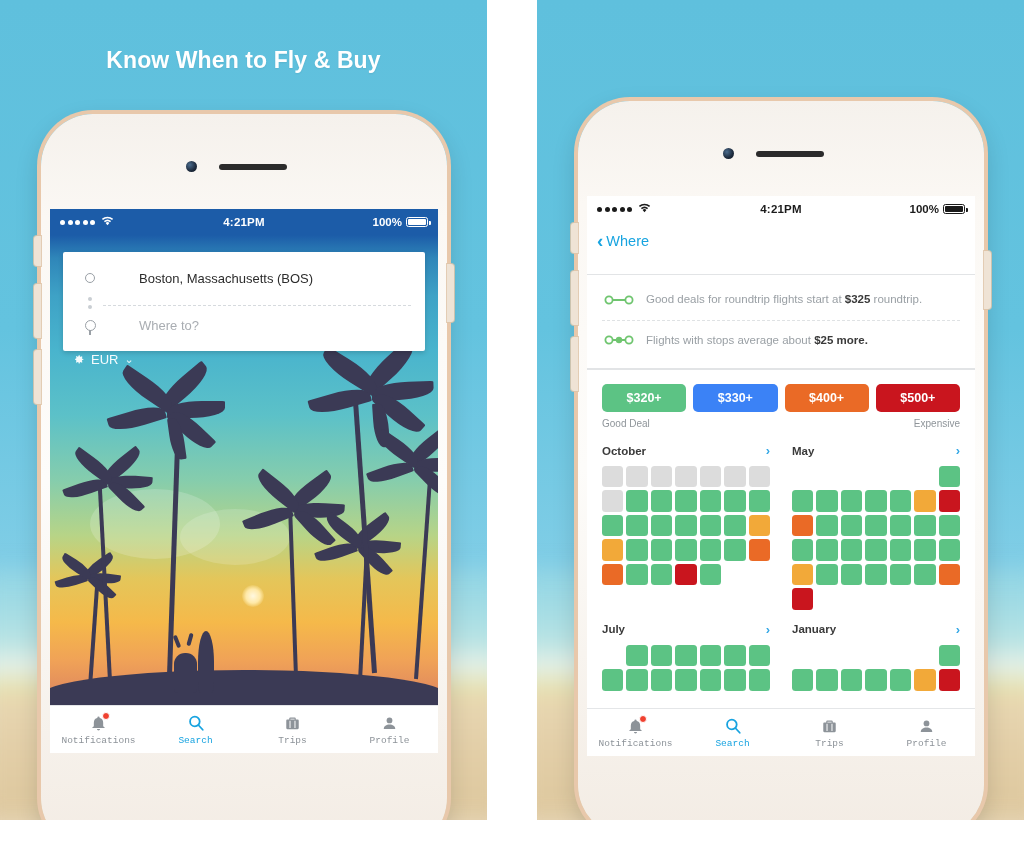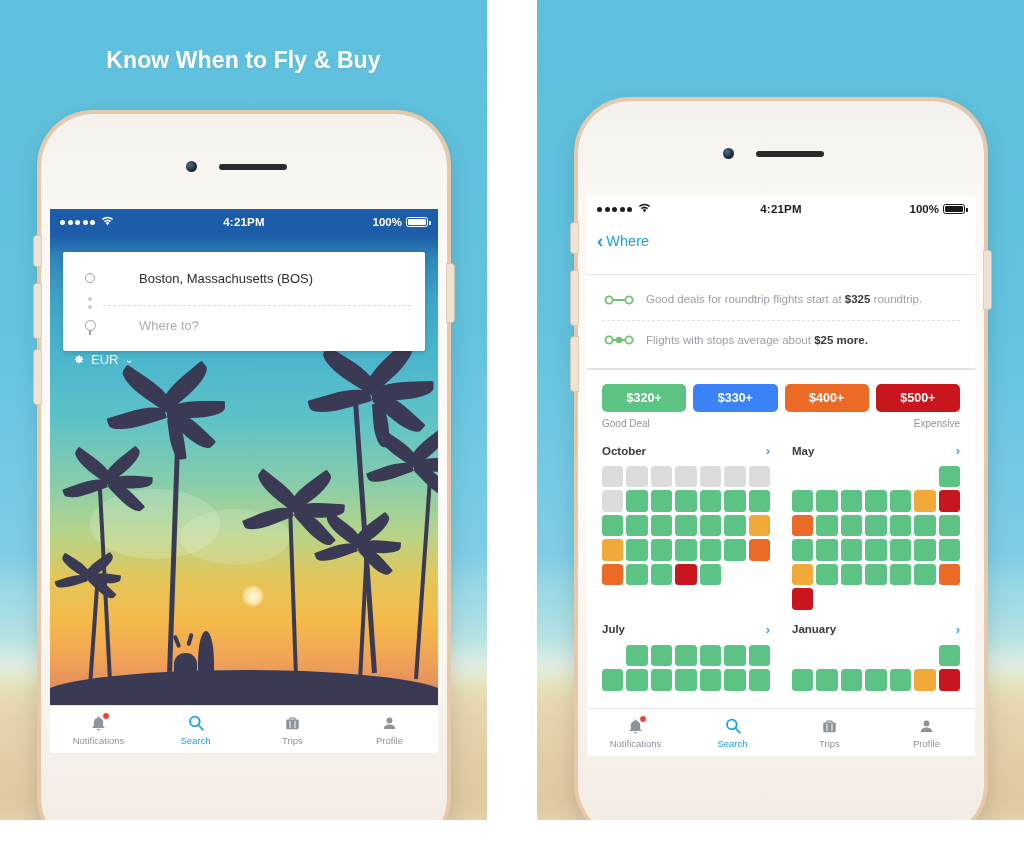--- a/index.html
+++ b/index.html
@@ -189,20 +189,21 @@
     width: 13px; height: 13px; position: relative; display:block;
   }
   .gear svg { display:block; }
   .chev-small { font-size: 11px; opacity: .9; }
 
   
   .tabbar {
     position: absolute; left: 0; right: 0; bottom: 0; height: 48px;
     background: #fff; border-top: 1px solid #e4e6e8;
     display: flex;
+    font-family: Liberation Mono, monospace;
   }
   .tab {
     flex: 1; display: flex; flex-direction: column; align-items: center;
     justify-content: center; gap: 3px;
     font-size: 9.5px; color: #8d9399;
   }
   .tab.active { color: #17a3e0; }
   .tab .tab-ic { height: 19px; display: flex; align-items: flex-end; position: relative; }
   .tab svg { display: block; }
   .badge {

